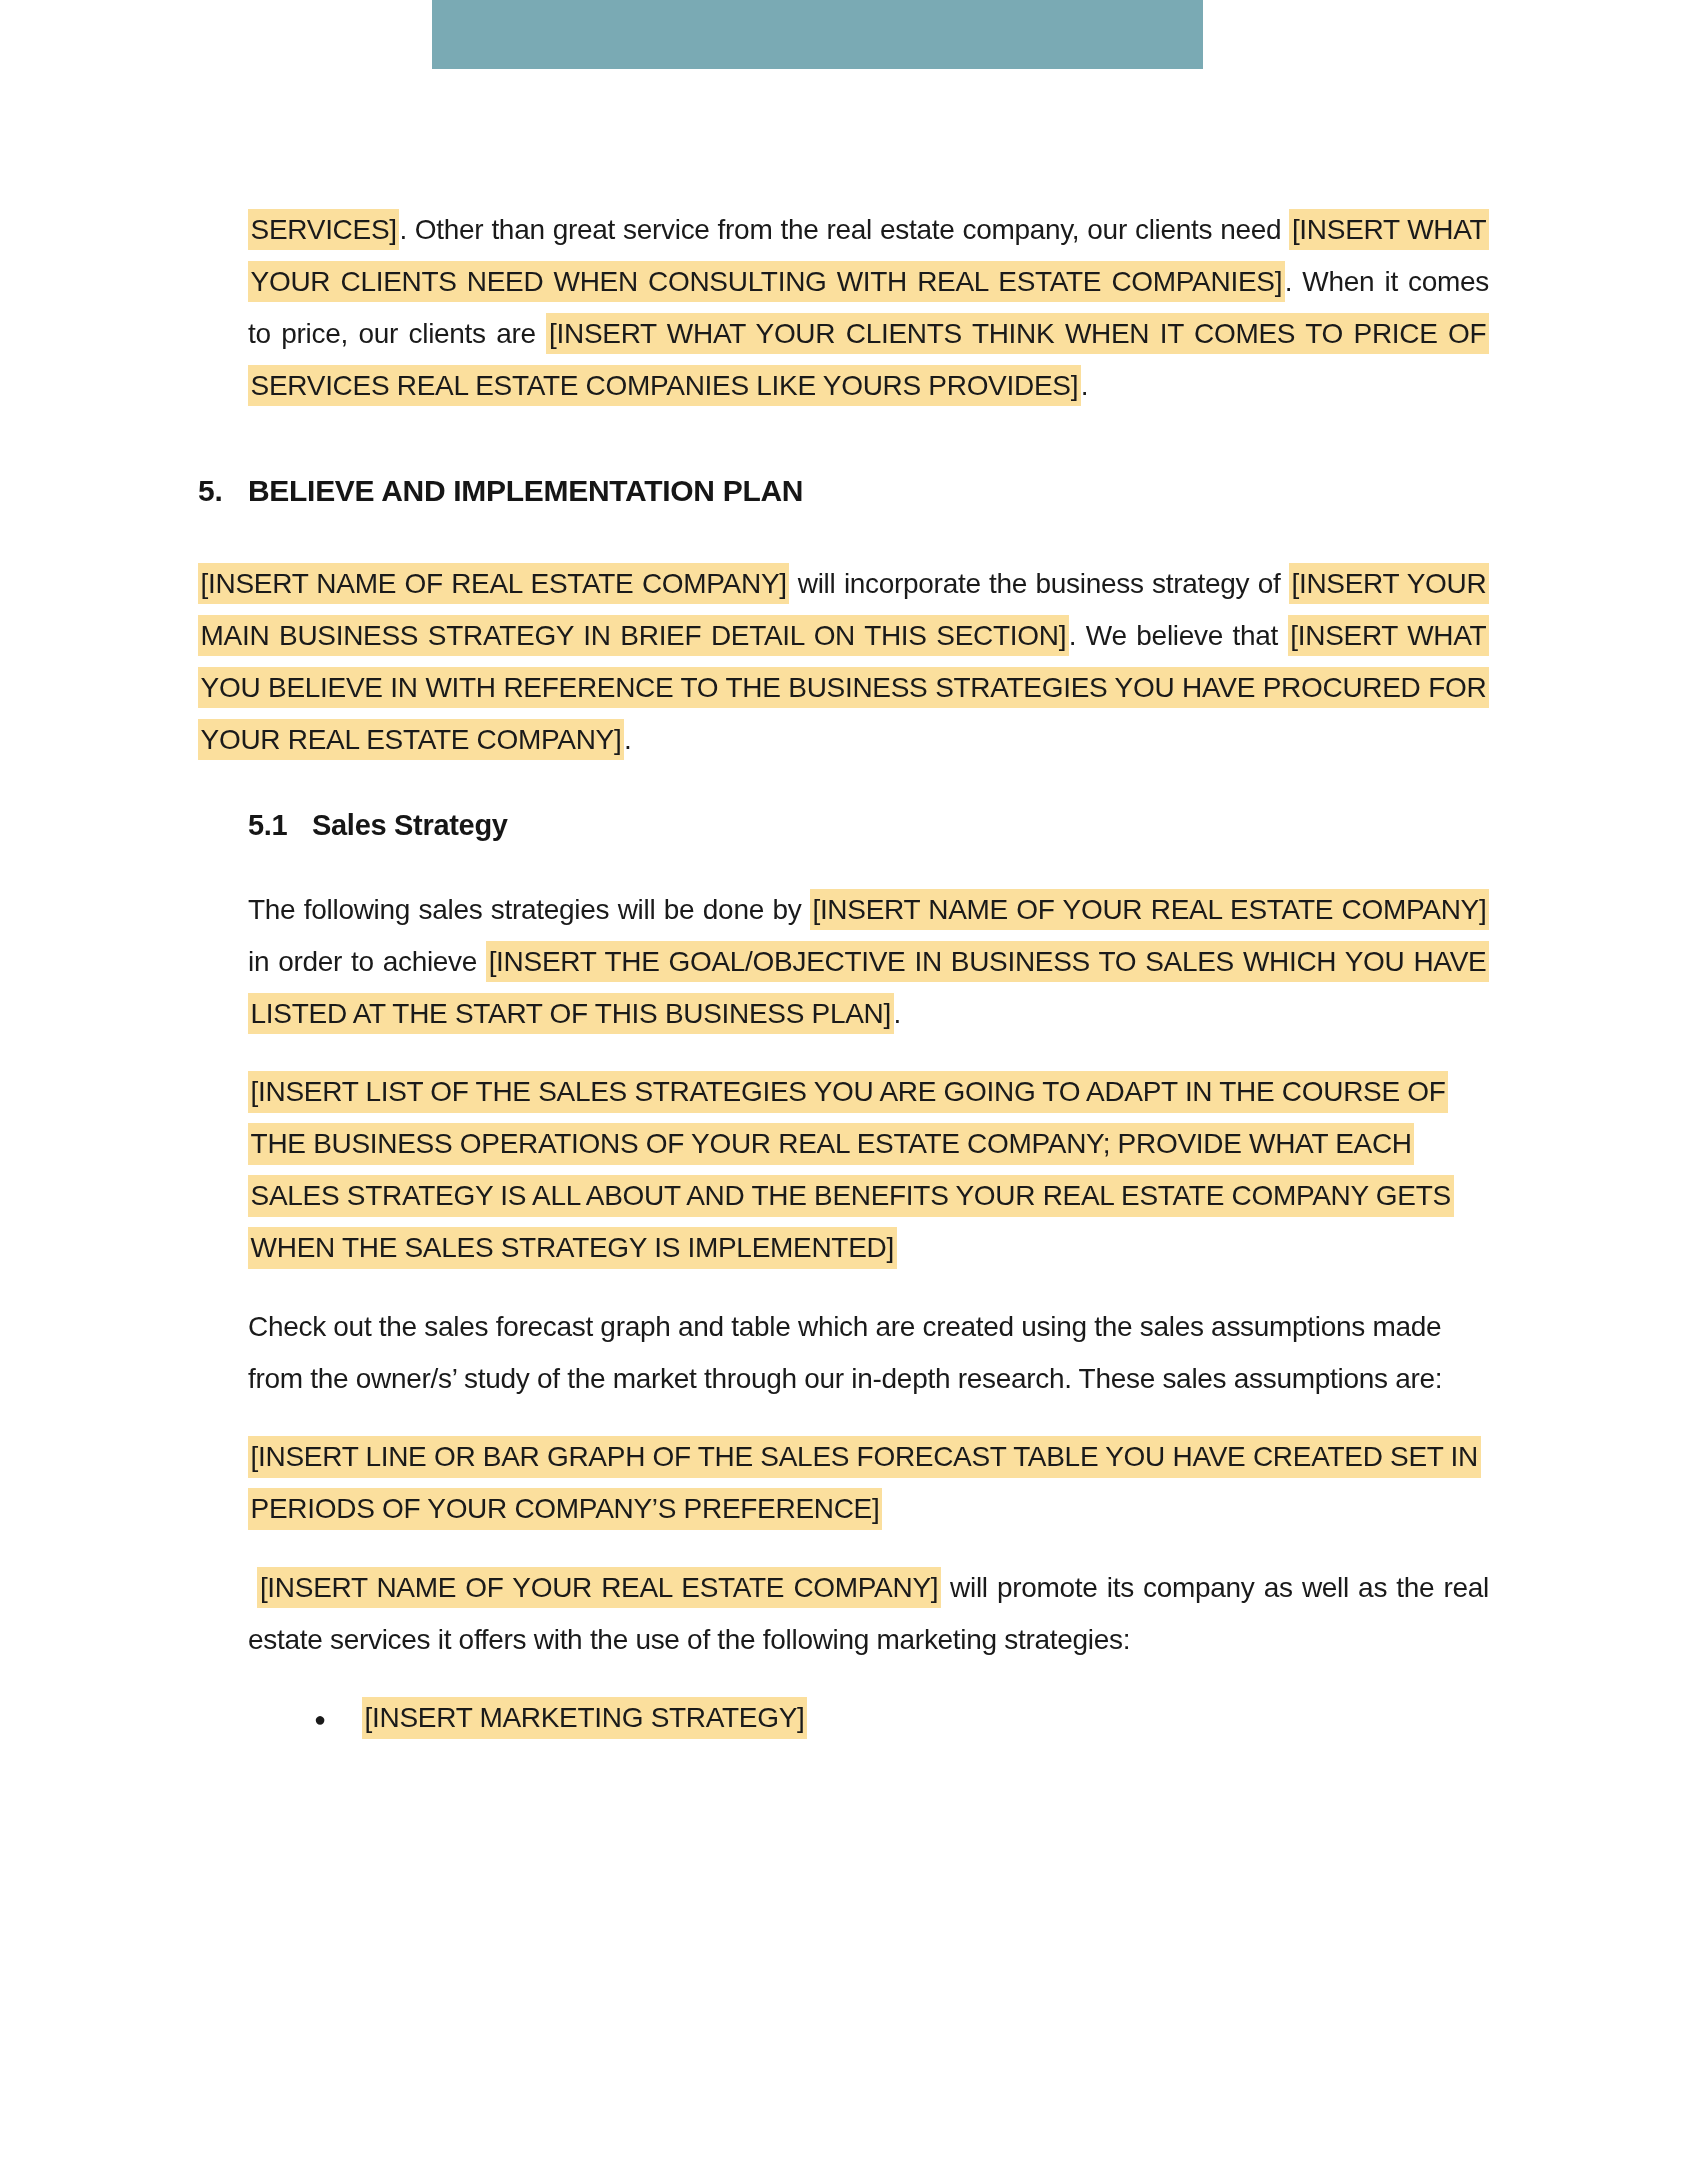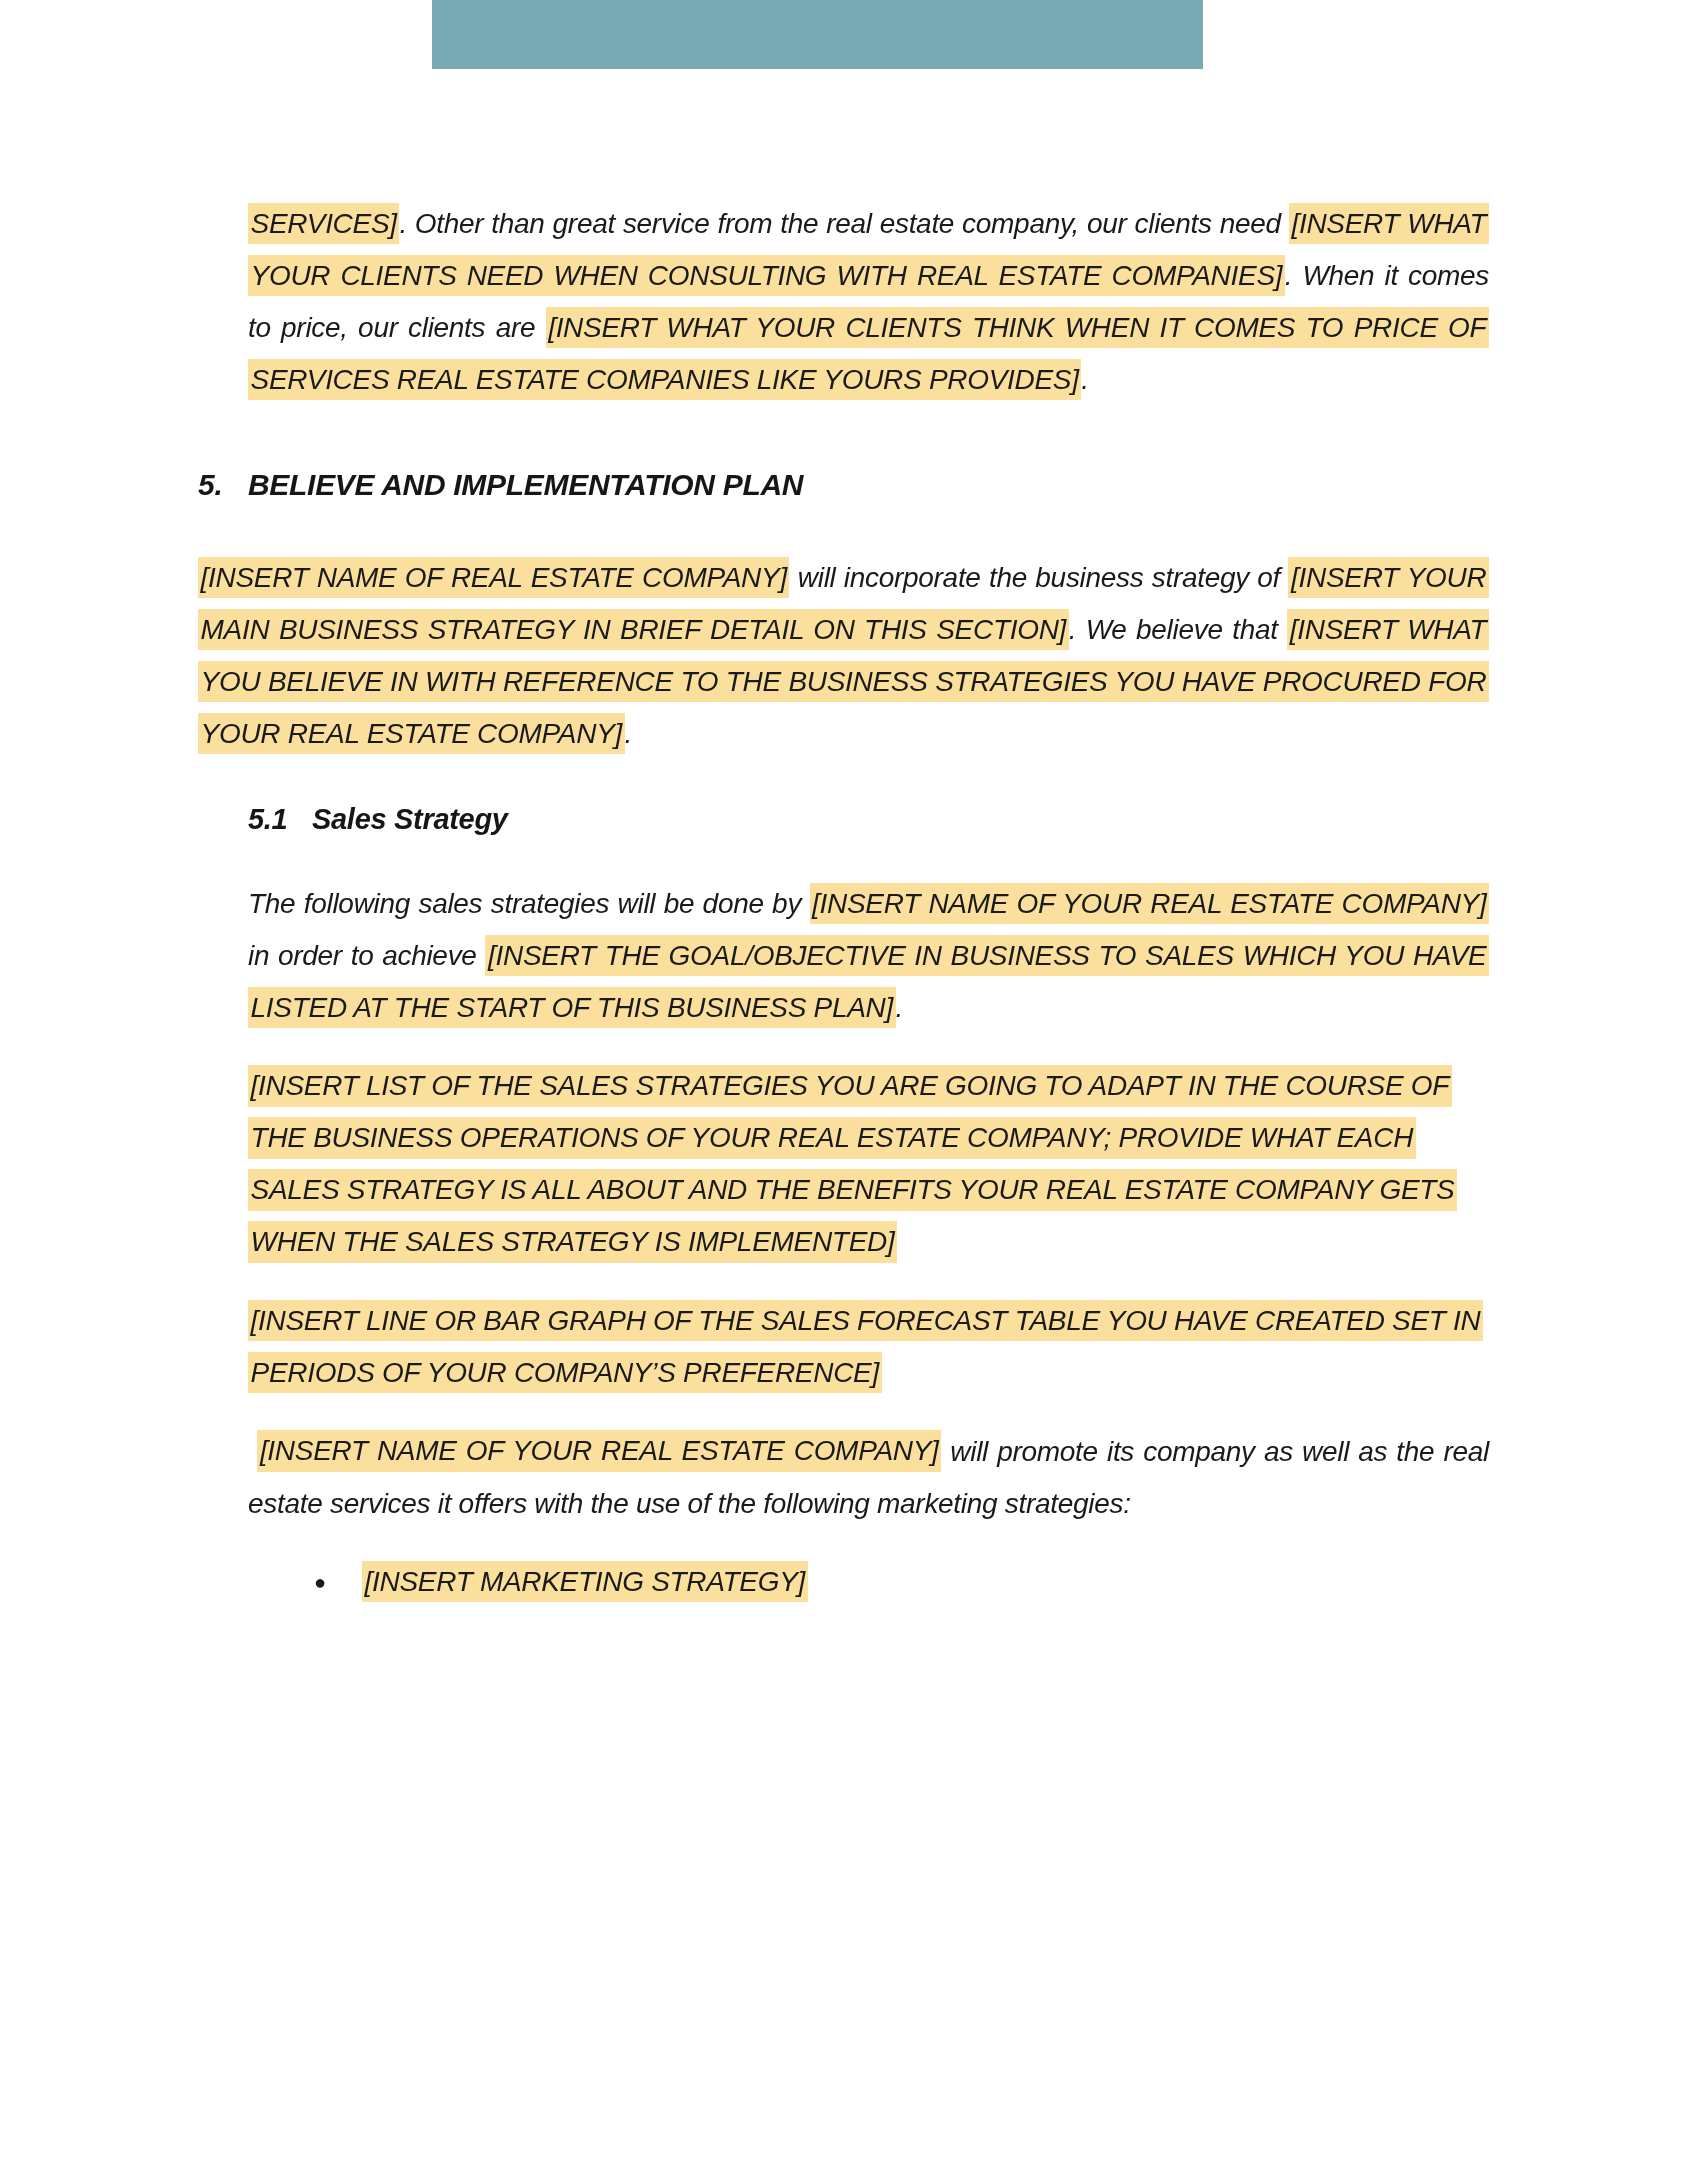--- a/index.html
+++ b/index.html
@@ -24,26 +24,25 @@
     top: 0;
     left: 432px;
     width: 771px;
     height: 69px;
     background: var(--accent, #7aaab4);
   }
   .content {
     position: absolute;
     left: 198px;
     right: 198px;
-    top: 198px;
+    top: 204px;
     color: var(--ink, #1a1a1a);
     font-size: 28px;
     line-height: 52px;
     letter-spacing: -0.3px;
-    font-style: italic;
   }
   .para {
     margin: 0 0 26.5px 0;
   }
   .justify { text-align: justify; }
   .ind { margin-left: 50px; }
   .first-indent { text-indent: 9.3px; }
 
   .hl {
     background: var(--highlight, #fbdf9d);
@@ -118,20 +117,21 @@
 
     <h3 class="h-sub">
       <span class="h-num">5.1</span>
       <span>Sales Strategy</span>
     </h3>
 
     <p class="para ind justify"><span>The following sales strategies will be done by </span><span class="hl">[INSERT NAME OF YOUR REAL ESTATE COMPANY]</span><span> in order to achieve </span><span class="hl">[INSERT THE GOAL/OBJECTIVE IN BUSINESS TO SALES WHICH YOU HAVE LISTED AT THE START OF THIS BUSINESS PLAN]</span><span>.</span></p>
 
     <p class="para ind"><span class="hl">[INSERT LIST OF THE SALES STRATEGIES YOU ARE GOING TO ADAPT IN THE COURSE OF THE BUSINESS OPERATIONS OF YOUR REAL ESTATE COMPANY; PROVIDE WHAT EACH SALES STRATEGY IS ALL ABOUT AND THE BENEFITS YOUR REAL ESTATE COMPANY GETS WHEN THE SALES STRATEGY IS IMPLEMENTED]</span></p>
 
+    <p class="para ind"><span>Check out the sales forecast graph and table which are created using the sales assumptions made from the owner/s’ study of the market through our in-depth research. These sales assumptions are:</span></p>
 
 
     <p class="para ind"><span class="hl">[INSERT LINE OR BAR GRAPH OF THE SALES FORECAST TABLE YOU HAVE CREATED SET IN PERIODS OF YOUR COMPANY’S PREFERENCE]</span></p>
 
 
 
     <p class="para ind justify first-indent"><span class="hl">[INSERT NAME OF YOUR REAL ESTATE COMPANY]</span><span> will promote its company as well as the real estate services it offers with the use of the following marketing strategies:</span></p>
 
     <ul class="bullets">
       <li>

